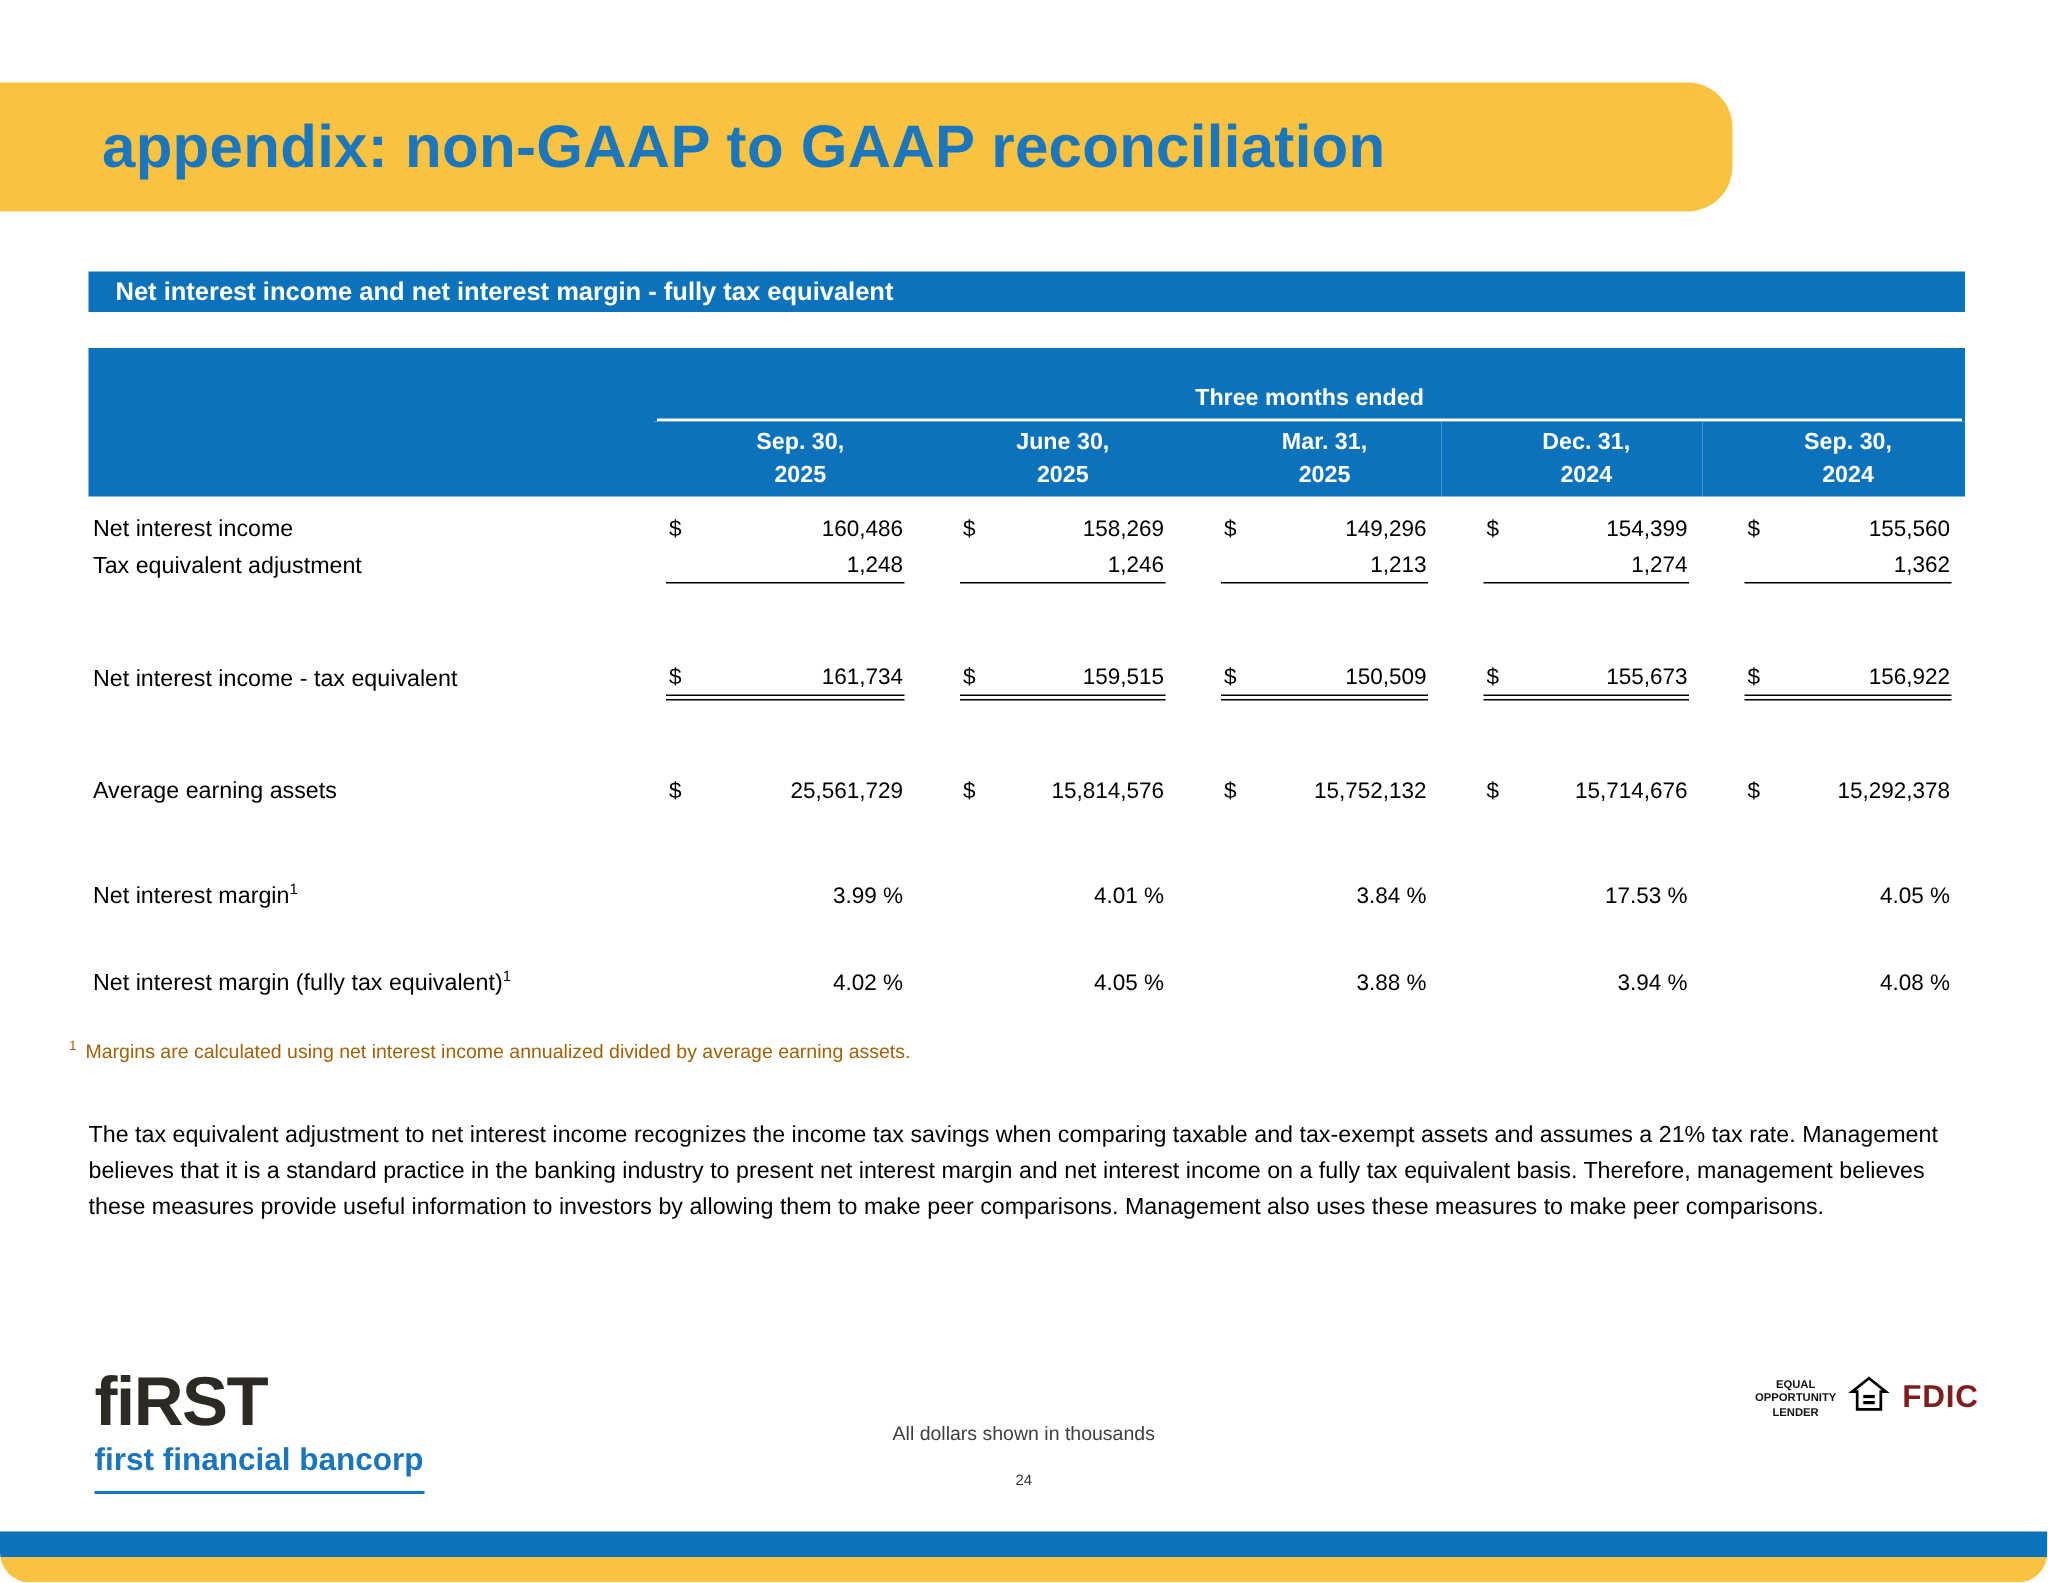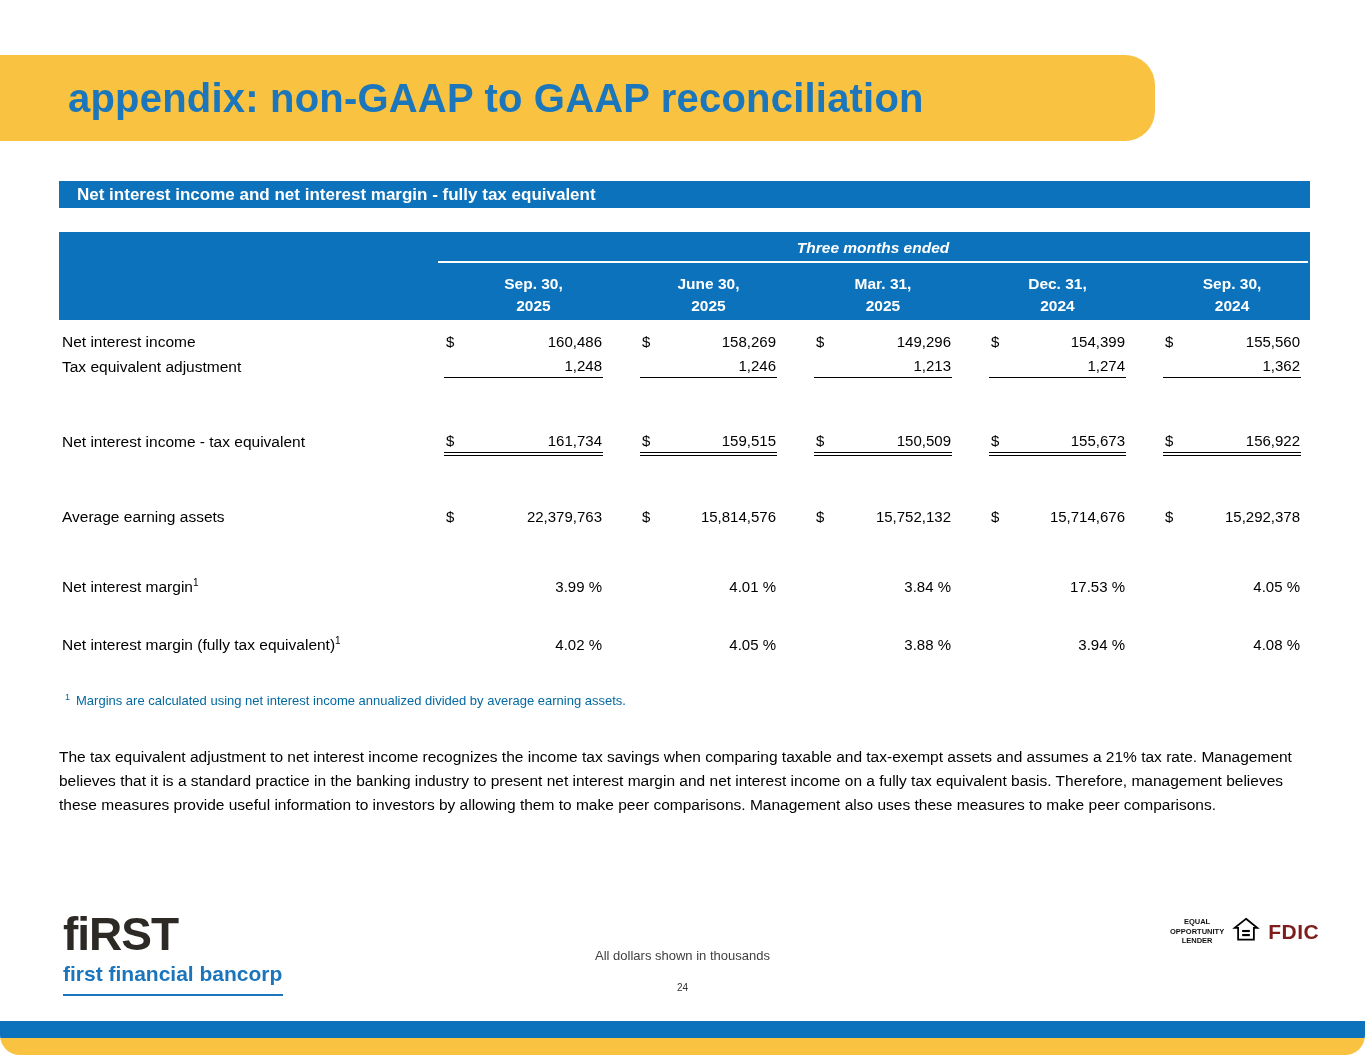--- a/index.html
+++ b/index.html
@@ -28,23 +28,22 @@
   }
 
   
   table.fin {
     position:absolute; left:59px; top:232px; width:1251px;
     border-collapse:collapse; table-layout:fixed; font-size:15px;
   }
   table.fin th { background:#0D72BC; color:#fff; font-weight:bold; }
   th.span-h { height:38px; vertical-align:top; padding:0 2px; }
   .span-inner {
-    font-size:15.5px; text-align:center; padding-top:7px; padding-bottom:4px;
+    font-size:15.5px; text-align:center; padding-top:25px; padding-bottom:4px;
     border-bottom:2px solid #fff;
-    font-style:italic;
   }
   th.col-h { height:50px; vertical-align:middle; text-align:center;
     font-size:15.5px; line-height:1.45; padding-left:28px; padding-right:9px; }
   th.lbl-h { width:377px; }
 
   td { padding:0; vertical-align:middle; }
   td.label { padding-left:3px; font-size:15.5px; }
   td.label sup { font-size:10px; }
   td.val { padding-right:9px; }
   .cw { display:flex; justify-content:space-between; align-items:baseline;
@@ -54,21 +53,21 @@
   .cw.u1 { border-bottom:1.5px solid #000; }
   .cw.u2 { border-bottom:1px solid #000; position:relative; }
   .cw.u2::after { content:""; position:absolute; left:0; right:0; bottom:-4px;
         height:1px; background:#000; }
   tr.row td { height:25px; }
   tr.sp-a td { height:9px; }  tr.sp-b td { height:50px; }
   tr.sp-c td { height:50px; } tr.sp-d td { height:45px; }
   tr.sp-e td { height:33px; }
 
   
-  .footnote { position:absolute; left:65px; top:692px; font-size:13px; color:#0369a1; }
+  .footnote { position:absolute; left:46px; top:692px; font-size:13px; color:#a16207; }
   .footnote sup { font-size:9px; margin-right:6px; }
   .paragraph {
     position:absolute; left:59px; top:745px; width:1246px;
     font-size:15.5px; line-height:1.55; color:#000;
   }
 
   
   .logo-block { position:absolute; left:63px; top:910px; }
   .logo-main { font-size:46px; font-weight:bold; color:#2D2A26; letter-spacing:-1px; line-height:1.05; }
   .logo-sub  { font-size:21px; font-weight:bold; color:#1B75BC; margin-top:4px; }
@@ -253,21 +252,21 @@
 
       <tr class="sp-c">
           <td colspan="6"></td>
         </tr>
 
       <tr class="row">
         <td class="label"><span>Average earning assets</span><sup></sup></td>
         <td class="val v1">
             <div class="cw">
               <span class="d">$</span>
-              <span class="n">22,379,763</span>
+              <span class="n">25,561,729</span>
             </div>
           </td>
         <td class="val">
             <div class="cw">
               <span class="d">$</span>
               <span class="n">15,814,576</span>
             </div>
           </td>
         <td class="val">
             <div class="cw">

